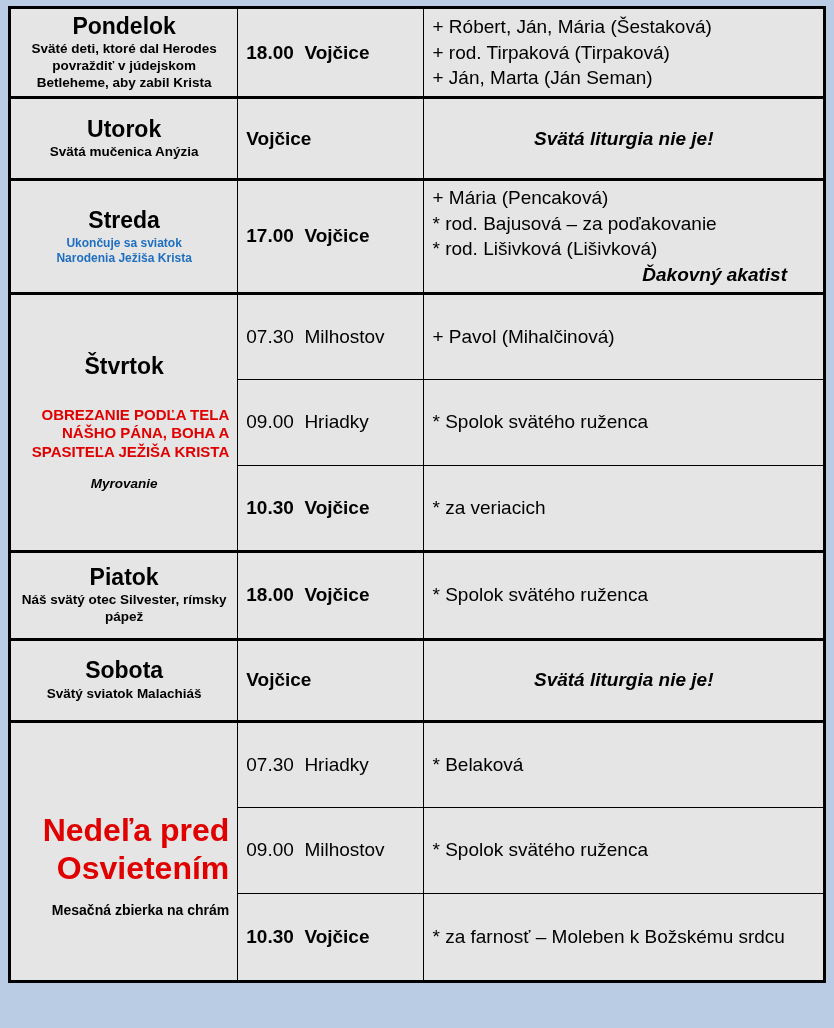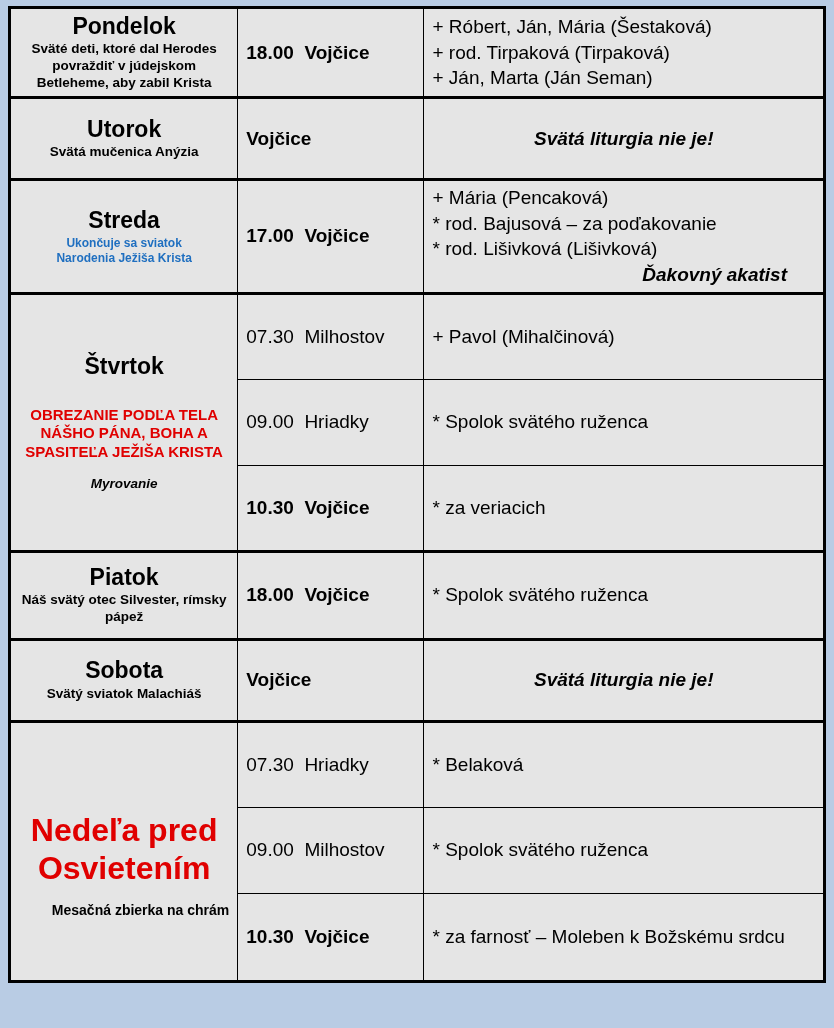--- a/index.html
+++ b/index.html
@@ -53,20 +53,21 @@
     line-height: 1.25;
     font-weight: bold;
   }
   .day-sub.blue { color: #1f6fc0; font-size: 12px; }
   .day-feast {
     color: #e00000;
     font-weight: bold;
     font-size: 15px;
     line-height: 1.25;
     margin-top: 26px;
+    text-align: right;
   }
   .day-feast.big {
     font-size: 32px;
     line-height: 1.2;
   }
   .day-note {
     font-style: italic;
     font-weight: bold;
     font-size: 13.5px;
     margin-top: 14px;

